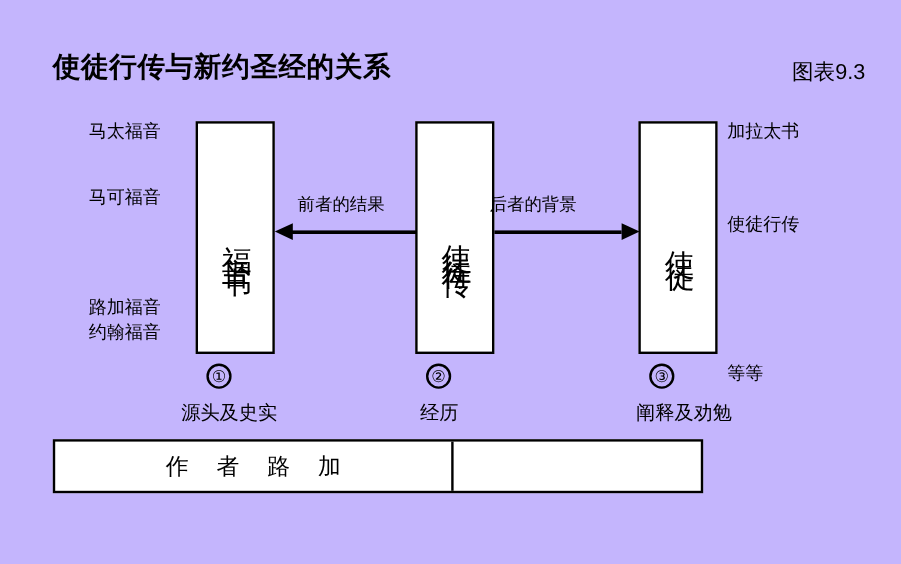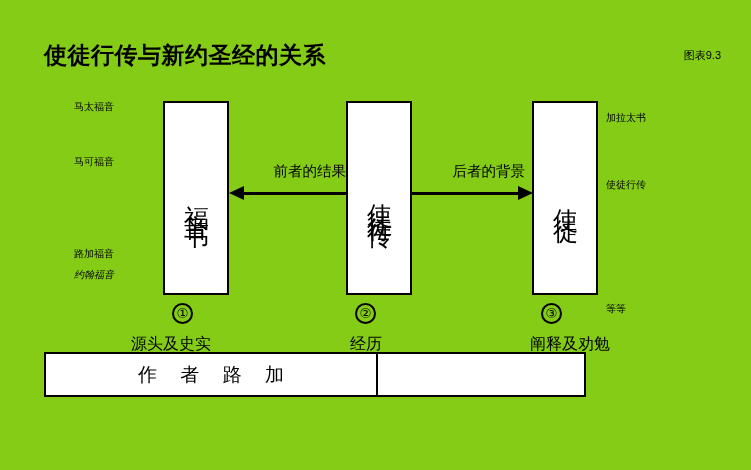--- a/index.html
+++ b/index.html
@@ -8,40 +8,40 @@
     background: #ffffff;
   }
   body {
     font-family: "Liberation Sans", "DejaVu Sans", sans-serif;
     color: #1a1a1a;
   }
   #canvas {
     position: relative;
     width: 751px;
     height: 470px;
-    background: #84cc16;
+    background: #c4b5fd;
     overflow: hidden;
   }
 
   
   #title {
     position: absolute;
     left: 44px;
     top: 40px;
     font-size: 23px;
     font-weight: bold;
     letter-spacing: 0.5px;
     white-space: nowrap;
     color: #000;
   }
   #figure-no {
     position: absolute;
     right: 30px;
     top: 48px;
-    font-size: 11px;
+    font-size: 18px;
     white-space: nowrap;
     color: #000;
   }
 
   
   .vbox {
     position: absolute;
     border: 2.5px solid #000;
     background: #fff;
     box-sizing: border-box;
@@ -63,31 +63,31 @@
   #box-acts    { left: 346px; top: 101px; width: 66px; height: 194px; }
   #box-apostles{ left: 532px; top: 101px; width: 66px; height: 194px; }
 
   #box-gospels .vtext  { letter-spacing: 9px; }
   #box-acts .vtext     { letter-spacing: 7px; }
   #box-apostles .vtext { letter-spacing: 9px; }
 
   
   .side-label {
     position: absolute;
-    font-size: 10px;
+    font-size: 15px;
     white-space: nowrap;
     color: #000;
   }
 
   #lbl-matthew { left: 74px;  top: 100px; }
   #lbl-mark    { left: 74px;  top: 155px; }
   #lbl-luke    { left: 74px;  top: 211px; margin-top: 36px; }
-  #lbl-john    { left: 74px;  top: 268px; font-style: italic; }
-
-  #lbl-galatians { left: 606px; top: 100px; margin-top: 11px; }
+  #lbl-john    { left: 74px;  top: 268px; }
+
+  #lbl-galatians { left: 606px; top: 100px; }
   #lbl-ephesians { left: 606px; top: 178px; }
   #lbl-etc       { left: 606px; top: 262px; margin-top: 40px; }
 
   
   .arrow-stem {
     position: absolute;
     height: 2.5px;
     background: #000;
   }
   .arrow-head {
@@ -103,26 +103,26 @@
   #arrow-left-stem { left: 243px; top: 192px; width: 104px; }
   #arrow-left-head { left: 229px; top: 186px; }
 
   #arrow-right-stem { left: 412px; top: 192px; width: 106px; }
   #arrow-right-head { left: 518px; top: 186px; }
 
   .arrow-label {
     position: absolute;
     font-size: 14.5px;
     line-height: 1.5;
-    text-align: right;
+    text-align: left;
     white-space: nowrap;
     color: #000;
   }
   #arrow-left-label  { left: 248px; top: 161px; width: 98px; }
-  #arrow-right-label { left: 421px; top: 161px; width: 104px; }
+  #arrow-right-label { left: 408px; top: 161px; width: 104px; }
 
   
   .marker {
     position: absolute;
     width: 21px;
     height: 21px;
     border: 2px solid #000;
     border-radius: 50%;
     box-sizing: border-box;
     display: flex;
@@ -137,29 +137,29 @@
   #marker-3 { left: 541px; top: 303px; }
 
   .caption {
     position: absolute;
     font-size: 16px;
     white-space: nowrap;
     text-align: center;
     font-family: "Liberation Serif", "DejaVu Serif", serif;
     color: #000;
   }
-  #caption-1 { left: 104px; top: 334px; width: 134px; font-family: Liberation Mono, monospace; }
+  #caption-1 { left: 124px; top: 334px; width: 134px; font-family: Liberation Mono, monospace; }
   #caption-2 { left: 316px; top: 334px; width: 100px; }
   #caption-3 { left: 500px; top: 334px; width: 140px; }
 
   
   #bottom-table {
     position: absolute;
     left: 44px;
-    top: 352px;
+    top: 366px;
     width: 542px;
     height: 45px;
     border: 2.5px solid #000;
     box-sizing: border-box;
     display: flex;
     background: #fff;
   }
   #bottom-table .cell {
     display: flex;
     align-items: center;

